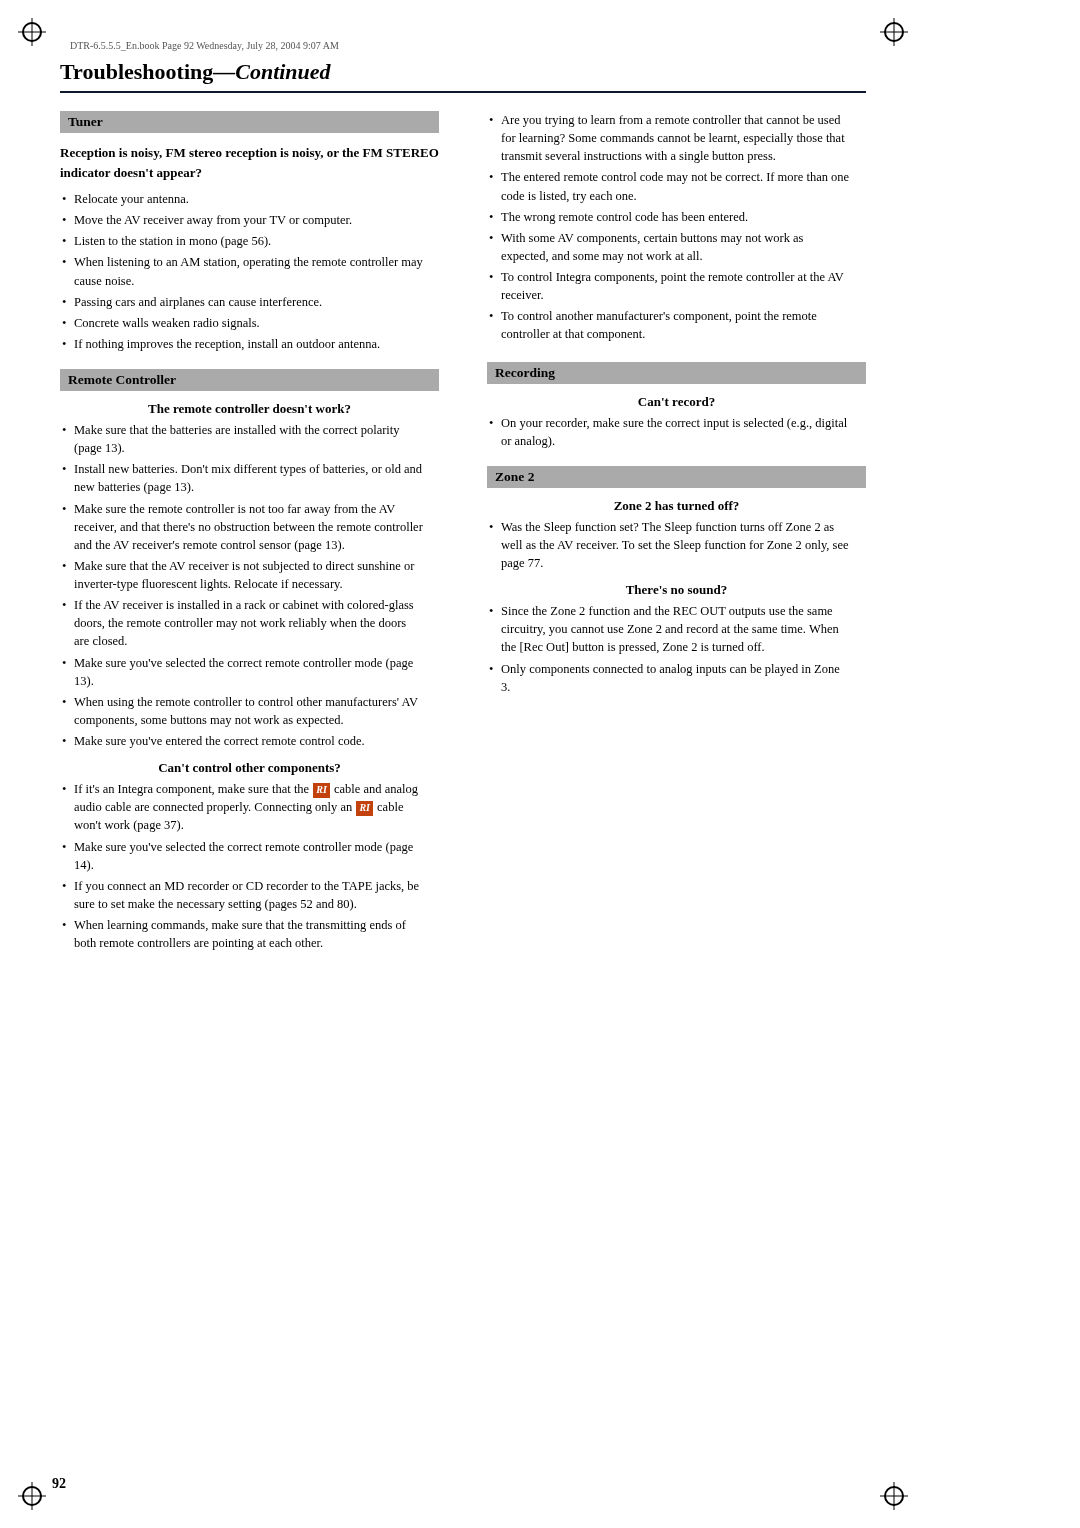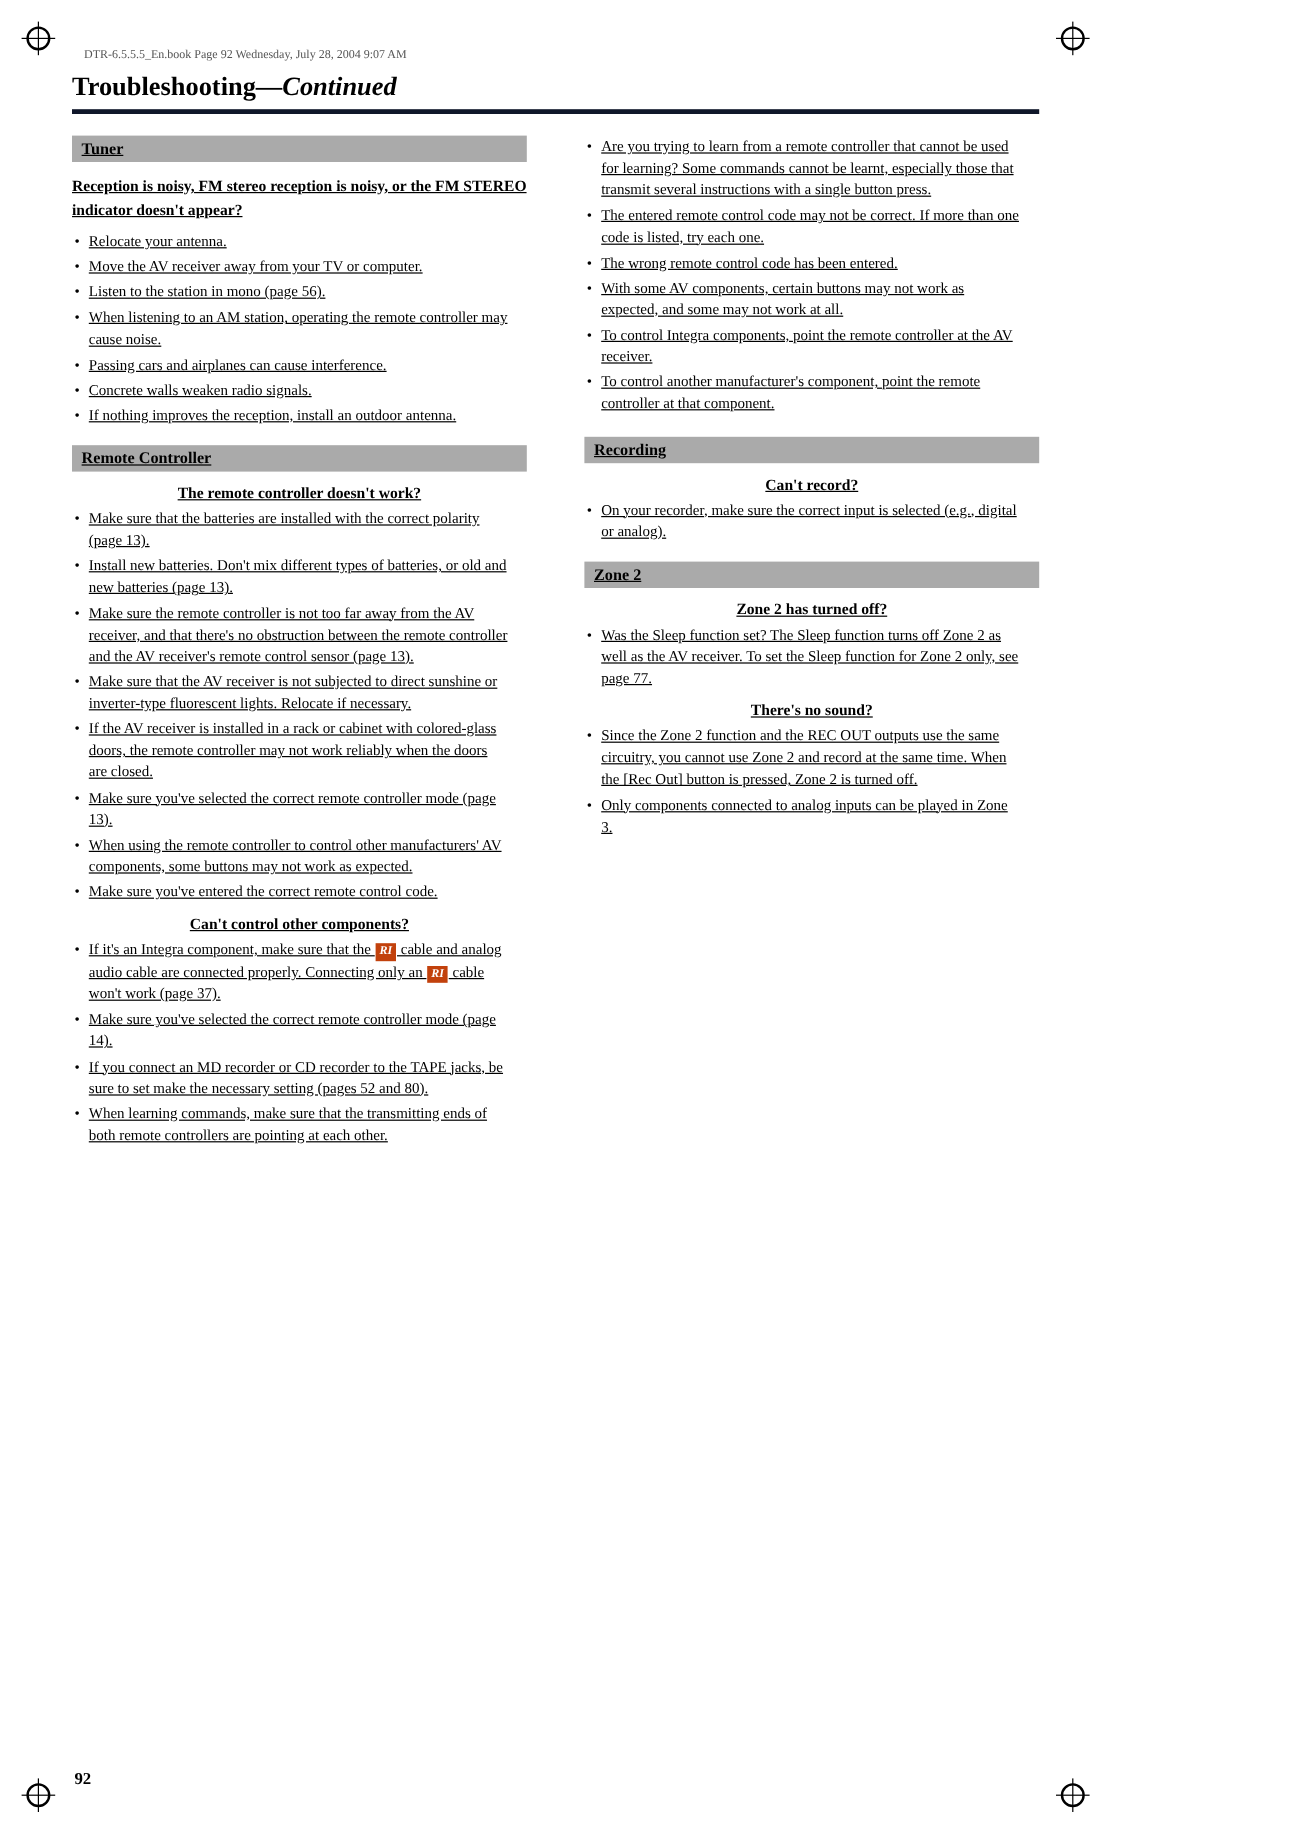--- a/index.html
+++ b/index.html
@@ -68,34 +68,33 @@
       color: #555;
       margin-bottom: 6px;
       margin-left: 10px;
     }
 
     
     .page-title {
       font-size: 22px;
       font-weight: bold;
       font-style: italic;
-      border-bottom: 4px solid #0f172a;
+      border-bottom: 2px solid #0f172a;
       padding-bottom: 6px;
       margin-bottom: 18px;
       margin-top: 8px;
     }
     .page-title span.regular {
       font-style: normal;
     }
 
     
     .columns {
       display: flex;
       gap: 48px;
-      text-decoration: underline;
     }
     .col-left {
       flex: 1;
     }
     .col-right {
       flex: 1;
     }
 
     
     .section-header {
@@ -142,21 +141,21 @@
       font-weight: bold;
       font-size: 13px;
       margin-bottom: 8px;
       line-height: 1.5;
     }
 
     
     .page-number {
       position: absolute;
       bottom: 36px;
-      left: 62px;
+      left: 52px;
       font-size: 14px;
       font-weight: bold;
     }
 
     
     .section {
       margin-bottom: 16px;
     }
 
     .integra-icon {

